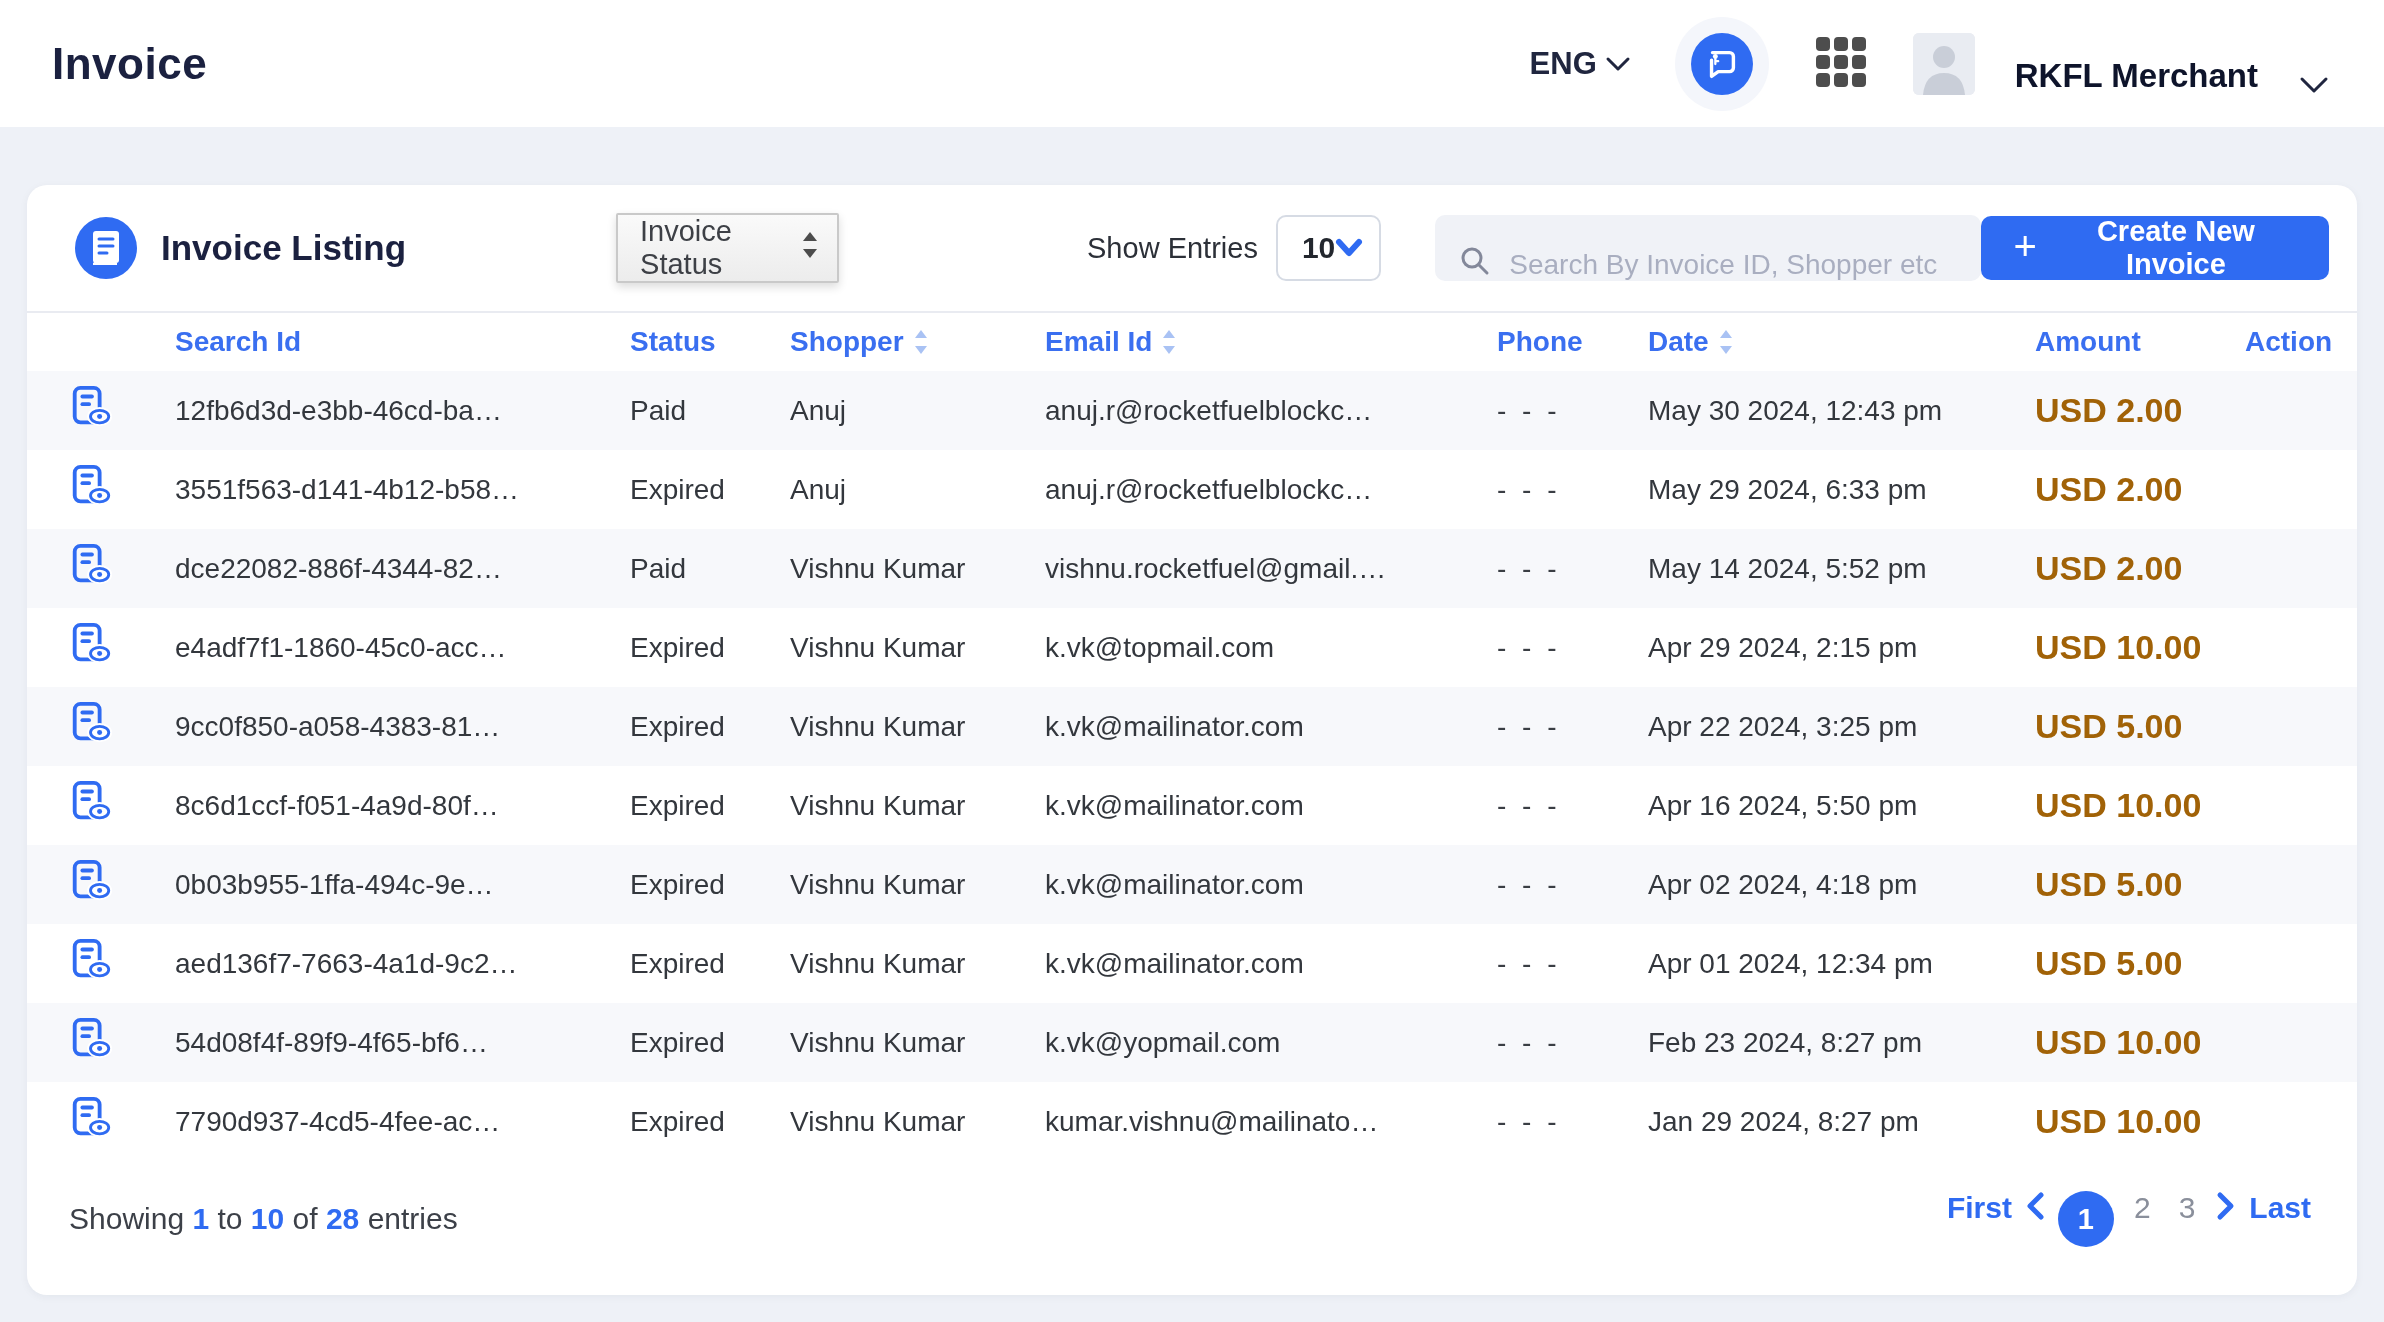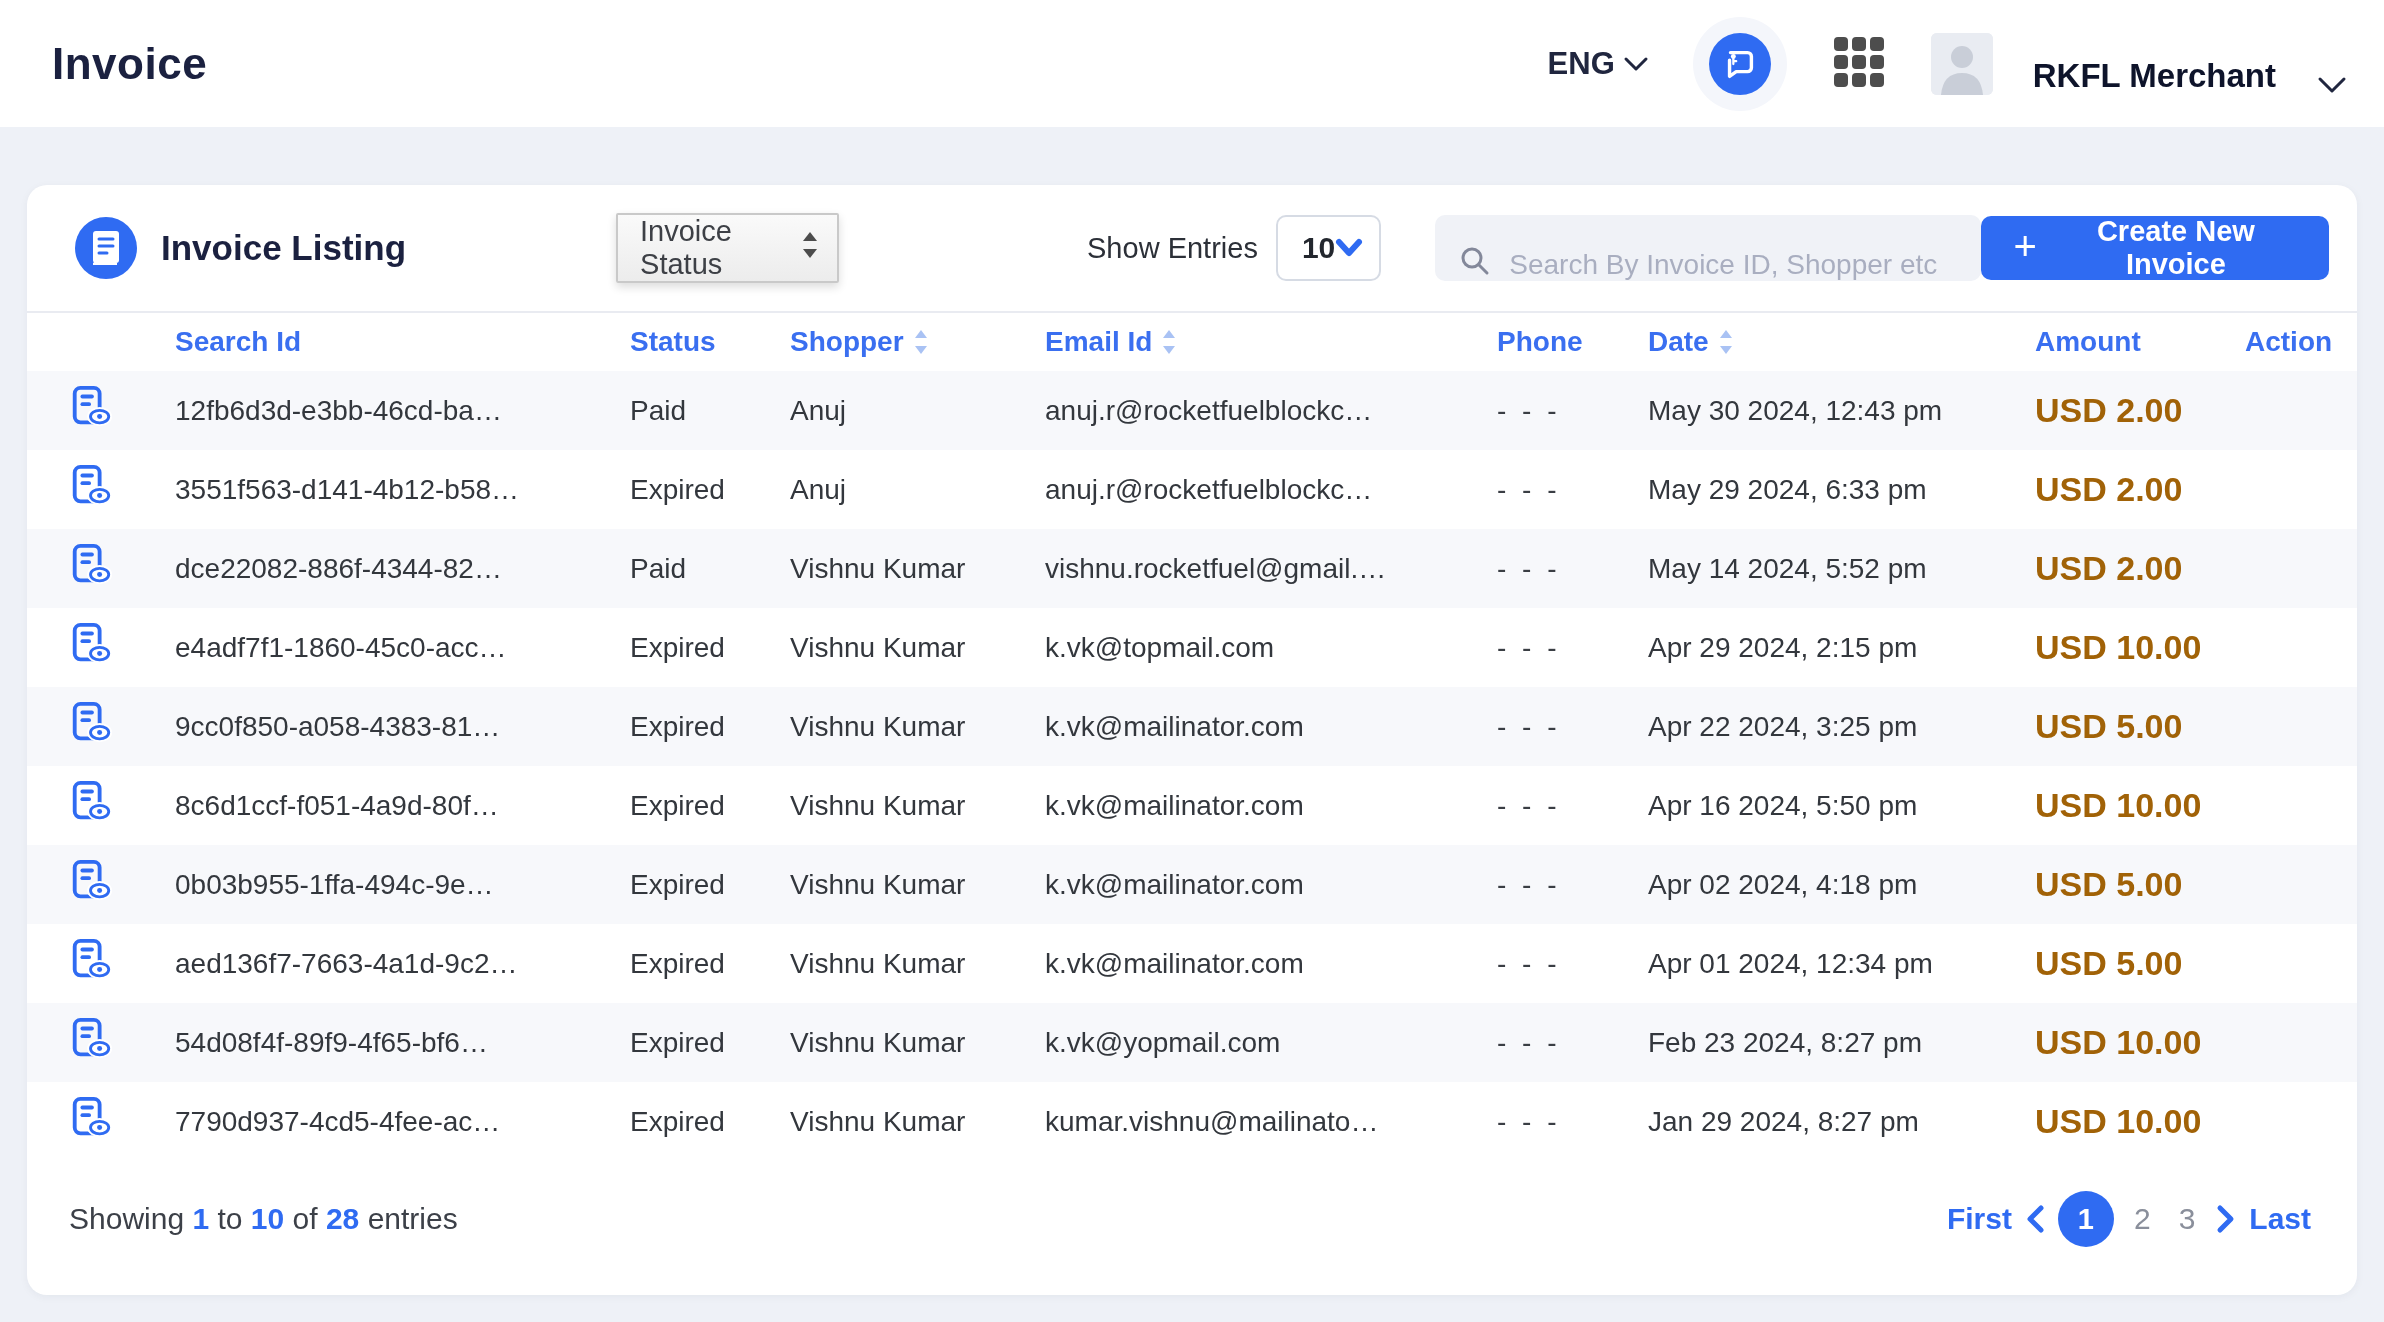--- a/index.html
+++ b/index.html
@@ -7,21 +7,21 @@
   body {
     font-family:"Liberation Sans", sans-serif;
     background:#eef1f7;
     color:#2d3136;
   }
 
   
   .topbar {
     height:127px; background:#ffffff;
     display:flex; align-items:center;
-    padding:0 36px 0 52px;
+    padding:0 54px 0 52px;
   }
   .topbar-title { font-size:44px; font-weight:800; color:#1b2140; letter-spacing:.5px; }
   .topbar-right { margin-left:auto; display:flex; align-items:center; gap:44px; }
   .lang { display:flex; align-items:center; gap:8px; font-size:31px; font-weight:700; color:#20263f; cursor:pointer; }
   .support-btn {
     width:94px; height:94px; border-radius:50%;
     background:#f4f6fb; display:flex; align-items:center; justify-content:center; cursor:pointer;
   }
   .support-inner {
     width:62px; height:62px; border-radius:50%; background:#2f6bf2;
@@ -124,21 +124,21 @@
   .view-icon { cursor:pointer; display:inline-flex; }
 
   
   .card-footer {
     margin-top:auto;
     display:flex; align-items:center; justify-content:space-between;
     padding:30px 46px 48px 42px;
   }
   .showing { font-size:30px; color:#3c4048; }
   .showing b { color:#2f6bf2; font-weight:700; }
-  .pagination { display:flex; align-items:center; gap:12px; font-size:30px; }
+  .pagination { display:flex; gap:12px; font-size:30px; }
   .pg-link { color:#2f6bf2; font-weight:600; cursor:pointer; }
   .pg-num { color:#8a8f9b; cursor:pointer; padding:0 8px; }
   .pg-active {
     width:56px; height:56px; border-radius:50%;
     background:#2f6bf2; color:#ffffff;
     display:flex; align-items:center; justify-content:center;
     font-size:29px; font-weight:600; cursor:pointer;
   }
   .pg-chev { display:inline-flex; cursor:pointer; }
 </style>

